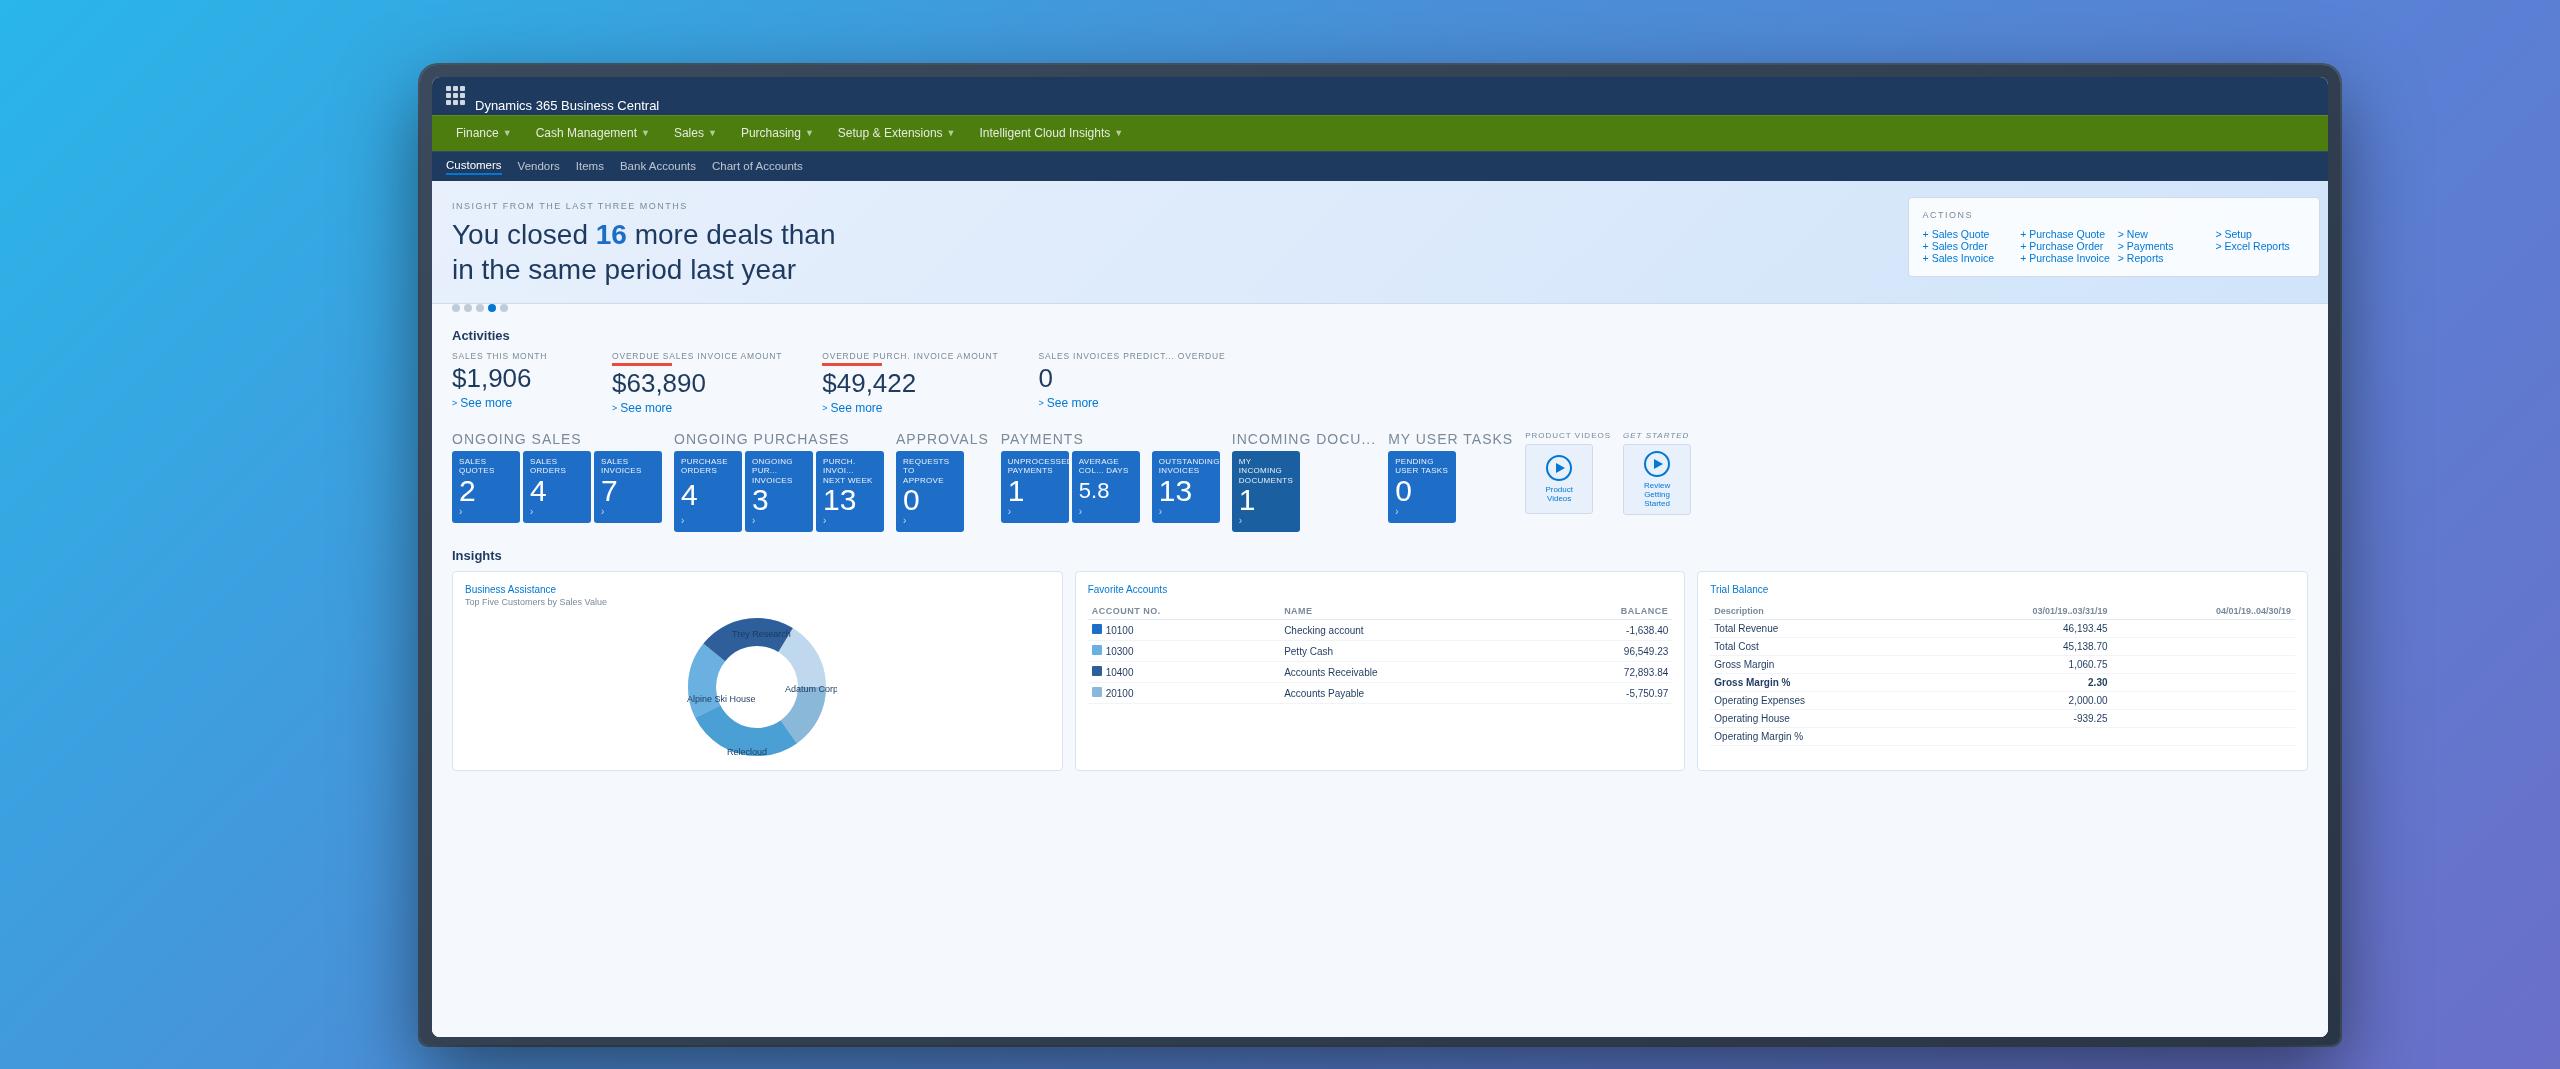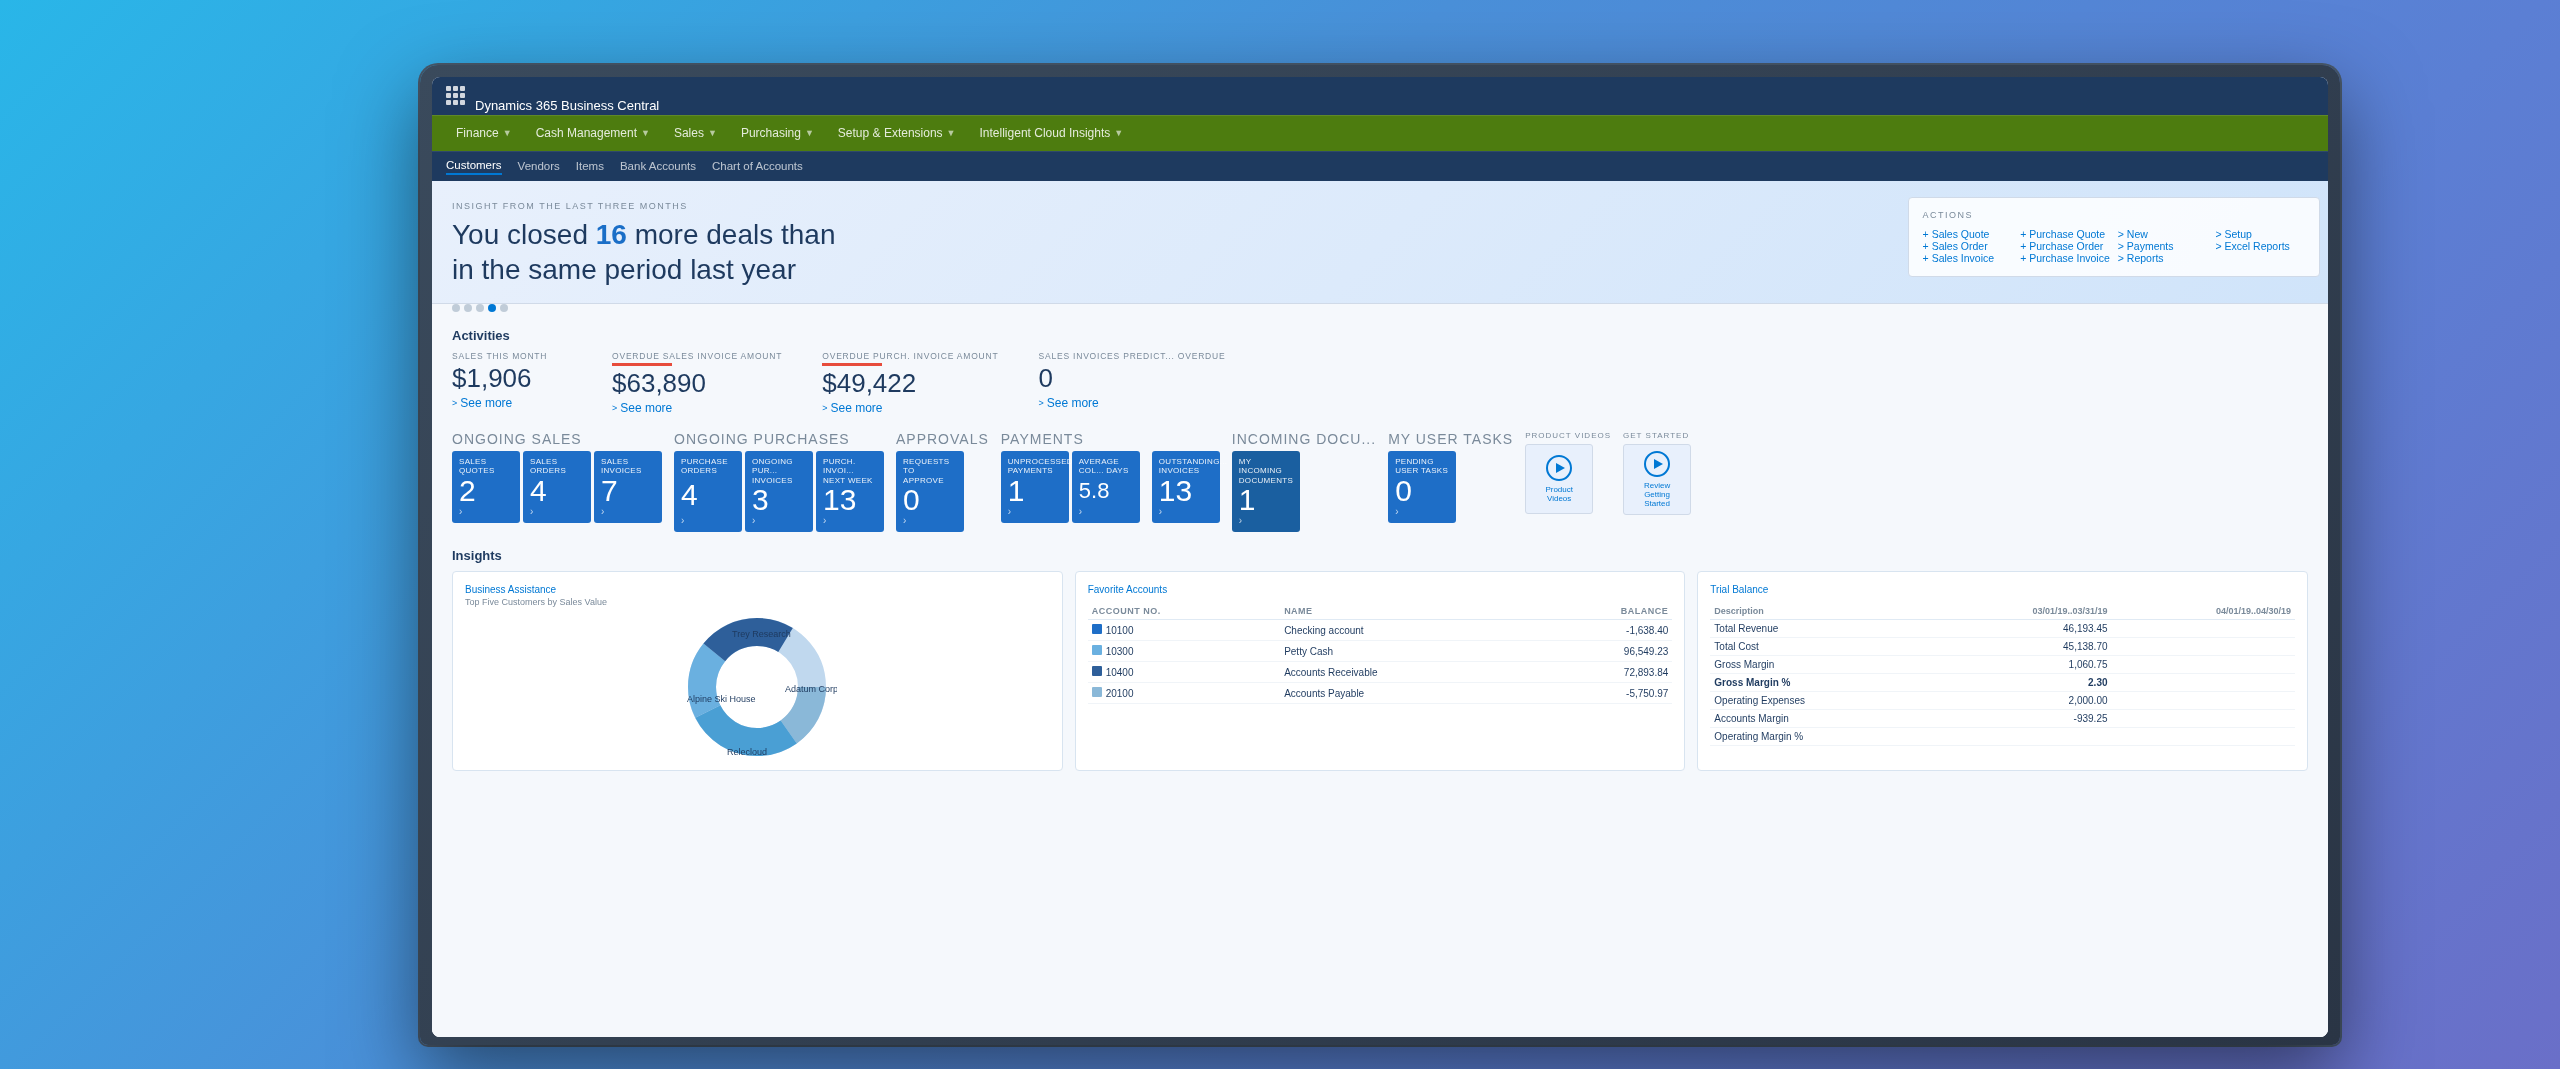--- a/index.html
+++ b/index.html
@@ -602,21 +602,21 @@
               <div style="width:26px;height:26px;border-radius:50%;border:2px solid #0078d4;display:flex;align-items:center;justify-content:center;">
                 <div style="width:0;height:0;border-style:solid;border-width:5px 0 5px 9px;border-color:transparent transparent transparent #0078d4;margin-left:2px;"></div>
               </div>
               <div style="font-size:8px;color:#0078d4;margin-top:4px;text-align:center;">Product Videos</div>
             </div>
           </div>
 
           <div style="width:4px"></div>
 
           <div class="tile-group">
-            <div class="tile-group-label" style="font-size:8px;color:#7a8a9a;margin-bottom:4px;">GET STARTED</div>
+            <div class="tile-group-label" style="font-size:8px;color:#7a8a9a;margin-bottom:4px;font-style:italic;">GET STARTED</div>
             <div class="tile" style="background:#e8f0fc;width:68px;min-height:70px;display:flex;flex-direction:column;align-items:center;justify-content:center;border:1px solid #d0dae8;">
               <div style="width:26px;height:26px;border-radius:50%;border:2px solid #0078d4;display:flex;align-items:center;justify-content:center;">
                 <div style="width:0;height:0;border-style:solid;border-width:5px 0 5px 9px;border-color:transparent transparent transparent #0078d4;margin-left:2px;"></div>
               </div>
               <div style="font-size:8px;color:#0078d4;margin-top:4px;text-align:center;">Review Getting Started</div>
             </div>
           </div>
         </div>
 
         <div class="insights-section">
@@ -723,21 +723,21 @@
       <td>Gross Margin %</td>
       <td>2.30</td>
       <td></td>
     </tr>
                     <tr>
       <td>Operating Expenses</td>
       <td>2,000.00</td>
       <td></td>
     </tr>
                     <tr>
-      <td>Accounts Margin</td>
+      <td>Operating House</td>
       <td>-939.25</td>
       <td></td>
     </tr>
                     <tr>
       <td>Operating Margin %</td>
       <td></td>
       <td></td>
     </tr>
                   </tbody>
               </table>

